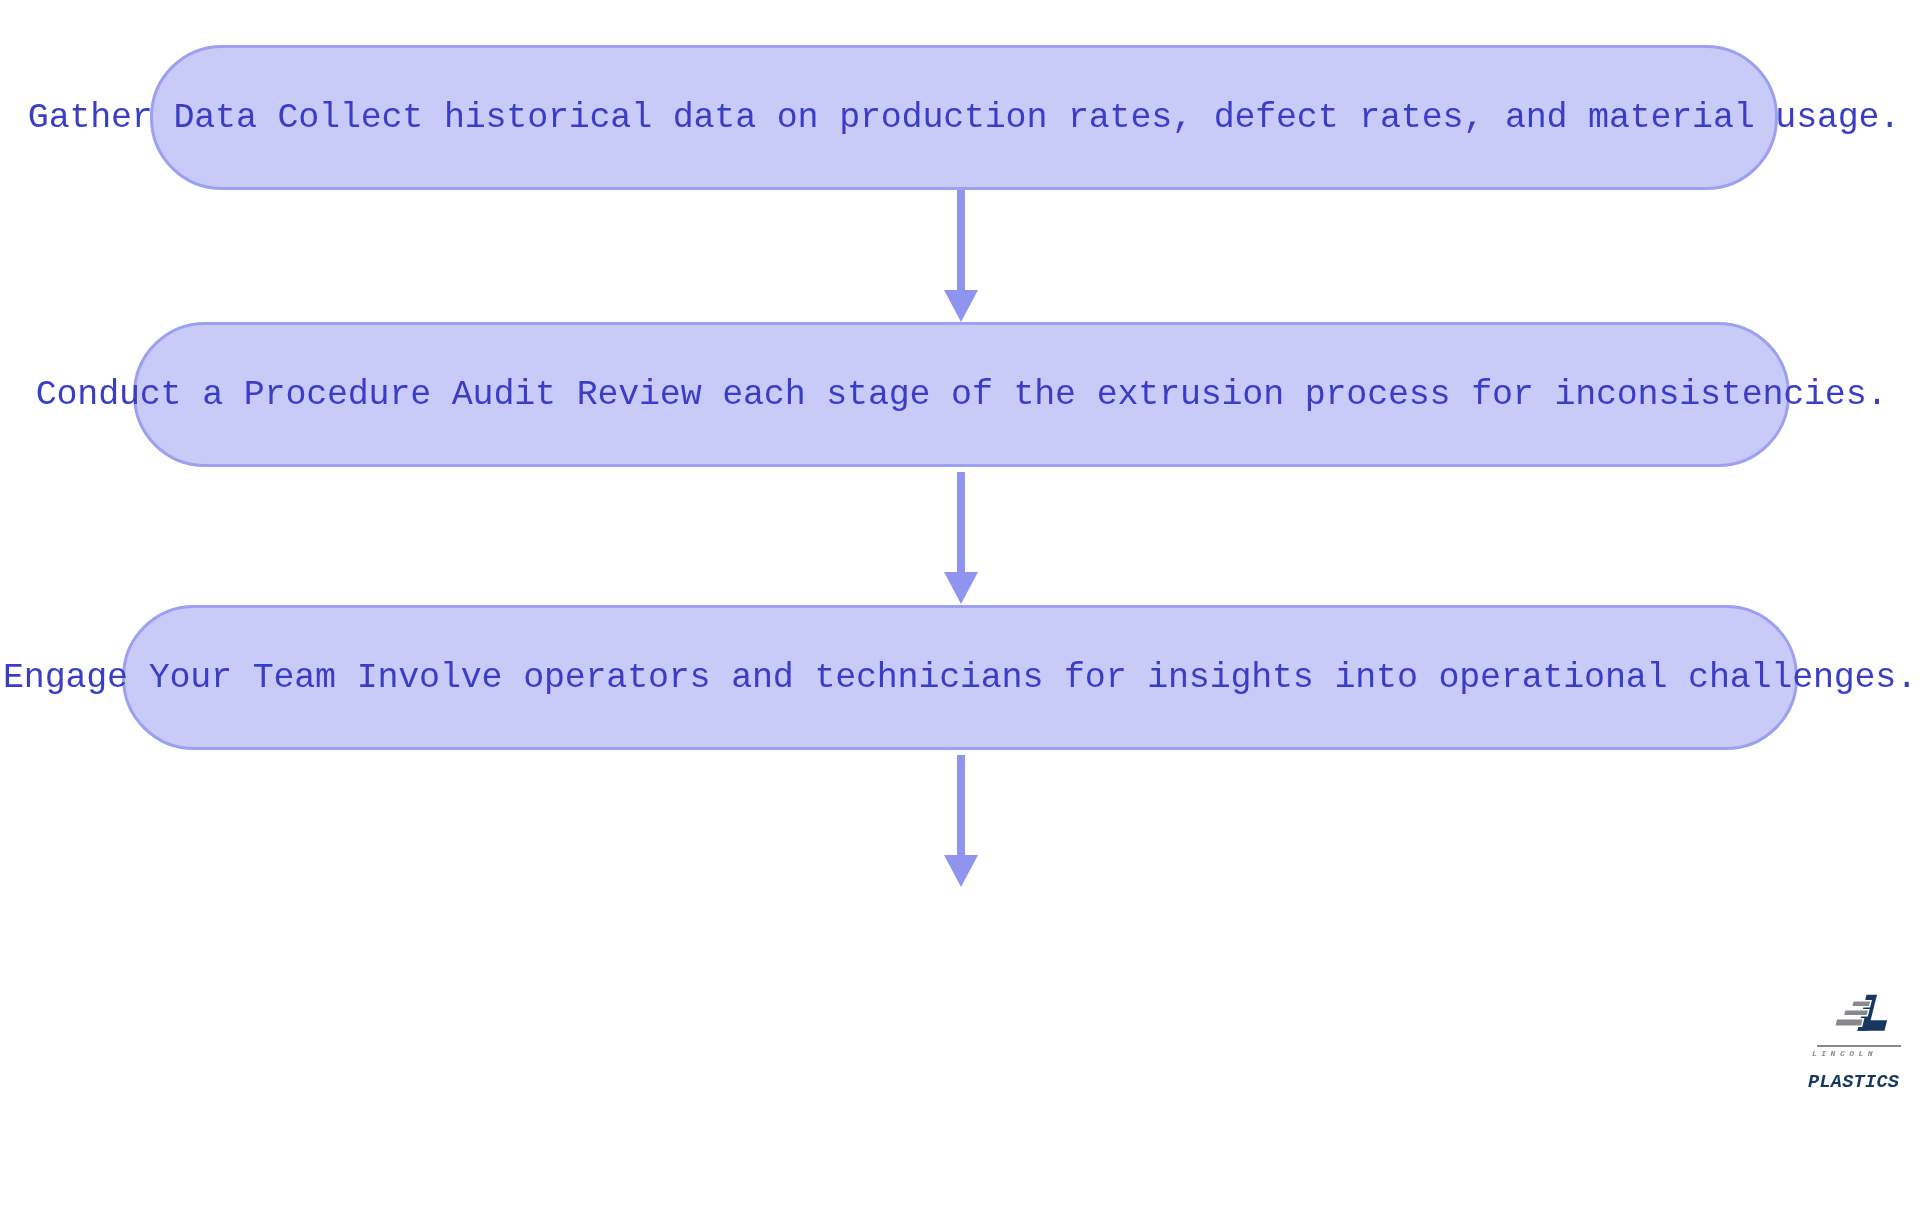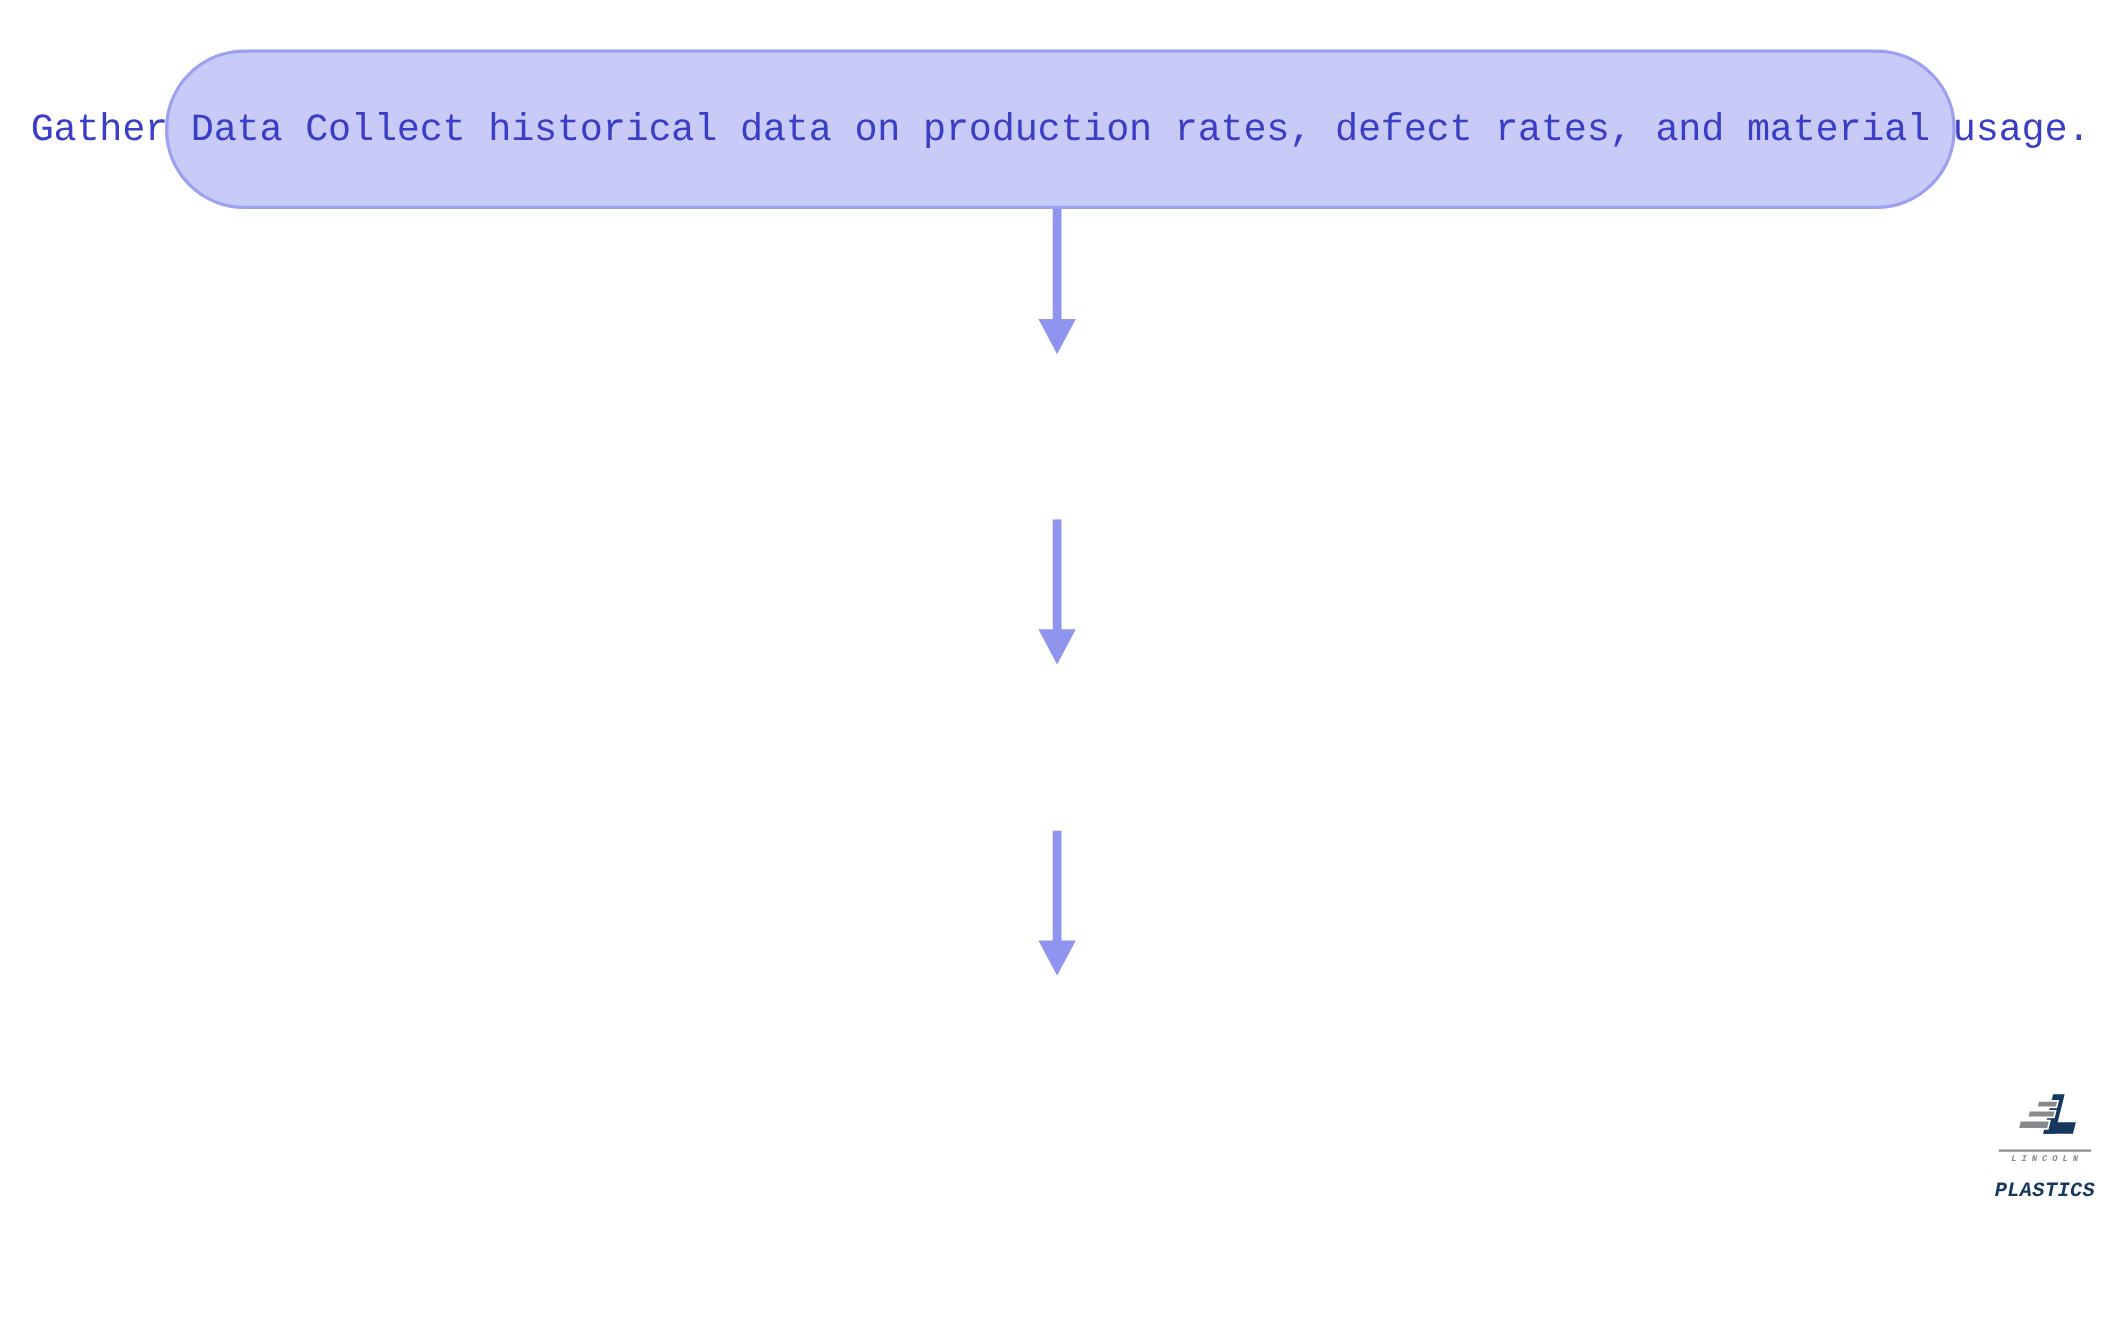--- a/index.html
+++ b/index.html
@@ -49,21 +49,21 @@
     width:44px;height:132px;
     color:var(--arrow);
   }
   .a1{top:190px;}
   .a2{top:472px;}
   .a3{top:755px;}
   .logo{
     position:absolute;
     right:38px;bottom:10px;
     width:102px;
-    text-align:center;
+    text-align:left;
   }
   .logo-mark{display:block;margin:0 auto 0 auto;}
   .logo-rule{
     height:2px;width:84px;
     background:var(--logo-gray);
     margin:2px auto 2px auto;
   }
   .logo-lincoln{
     font-size:8px;
     font-weight:bold;
@@ -90,26 +90,32 @@
 
   <div class="flow-box b1">
     <span>Gather Data Collect historical data on production rates, defect rates, and material usage.</span>
   </div>
 
   <svg class="arrow a1" viewBox="0 0 44 132" aria-hidden="true">
     <line x1="22" y1="0" x2="22" y2="102" stroke="currentColor" stroke-width="8"></line>
     <polygon points="5,100 39,100 22,132" fill="currentColor"></polygon>
   </svg>
 
+  <div class="flow-box b2">
+    <span>Conduct a Procedure Audit Review each stage of the extrusion process for inconsistencies.</span>
+  </div>
 
   <svg class="arrow a2" viewBox="0 0 44 132" aria-hidden="true">
     <line x1="22" y1="0" x2="22" y2="102" stroke="currentColor" stroke-width="8"></line>
     <polygon points="5,100 39,100 22,132" fill="currentColor"></polygon>
   </svg>
 
+  <div class="flow-box b3">
+    <span>Engage Your Team Involve operators and technicians for insights into operational challenges.</span>
+  </div>
 
   <svg class="arrow a3" viewBox="0 0 44 132" aria-hidden="true">
     <line x1="22" y1="0" x2="22" y2="102" stroke="currentColor" stroke-width="8"></line>
     <polygon points="5,100 39,100 22,132" fill="currentColor"></polygon>
   </svg>
 
 
   <div class="logo">
     <svg class="logo-mark" viewBox="0 0 80 66" width="60" height="50" aria-hidden="true">
       <g transform="translate(24,2) skewX(-14)">

